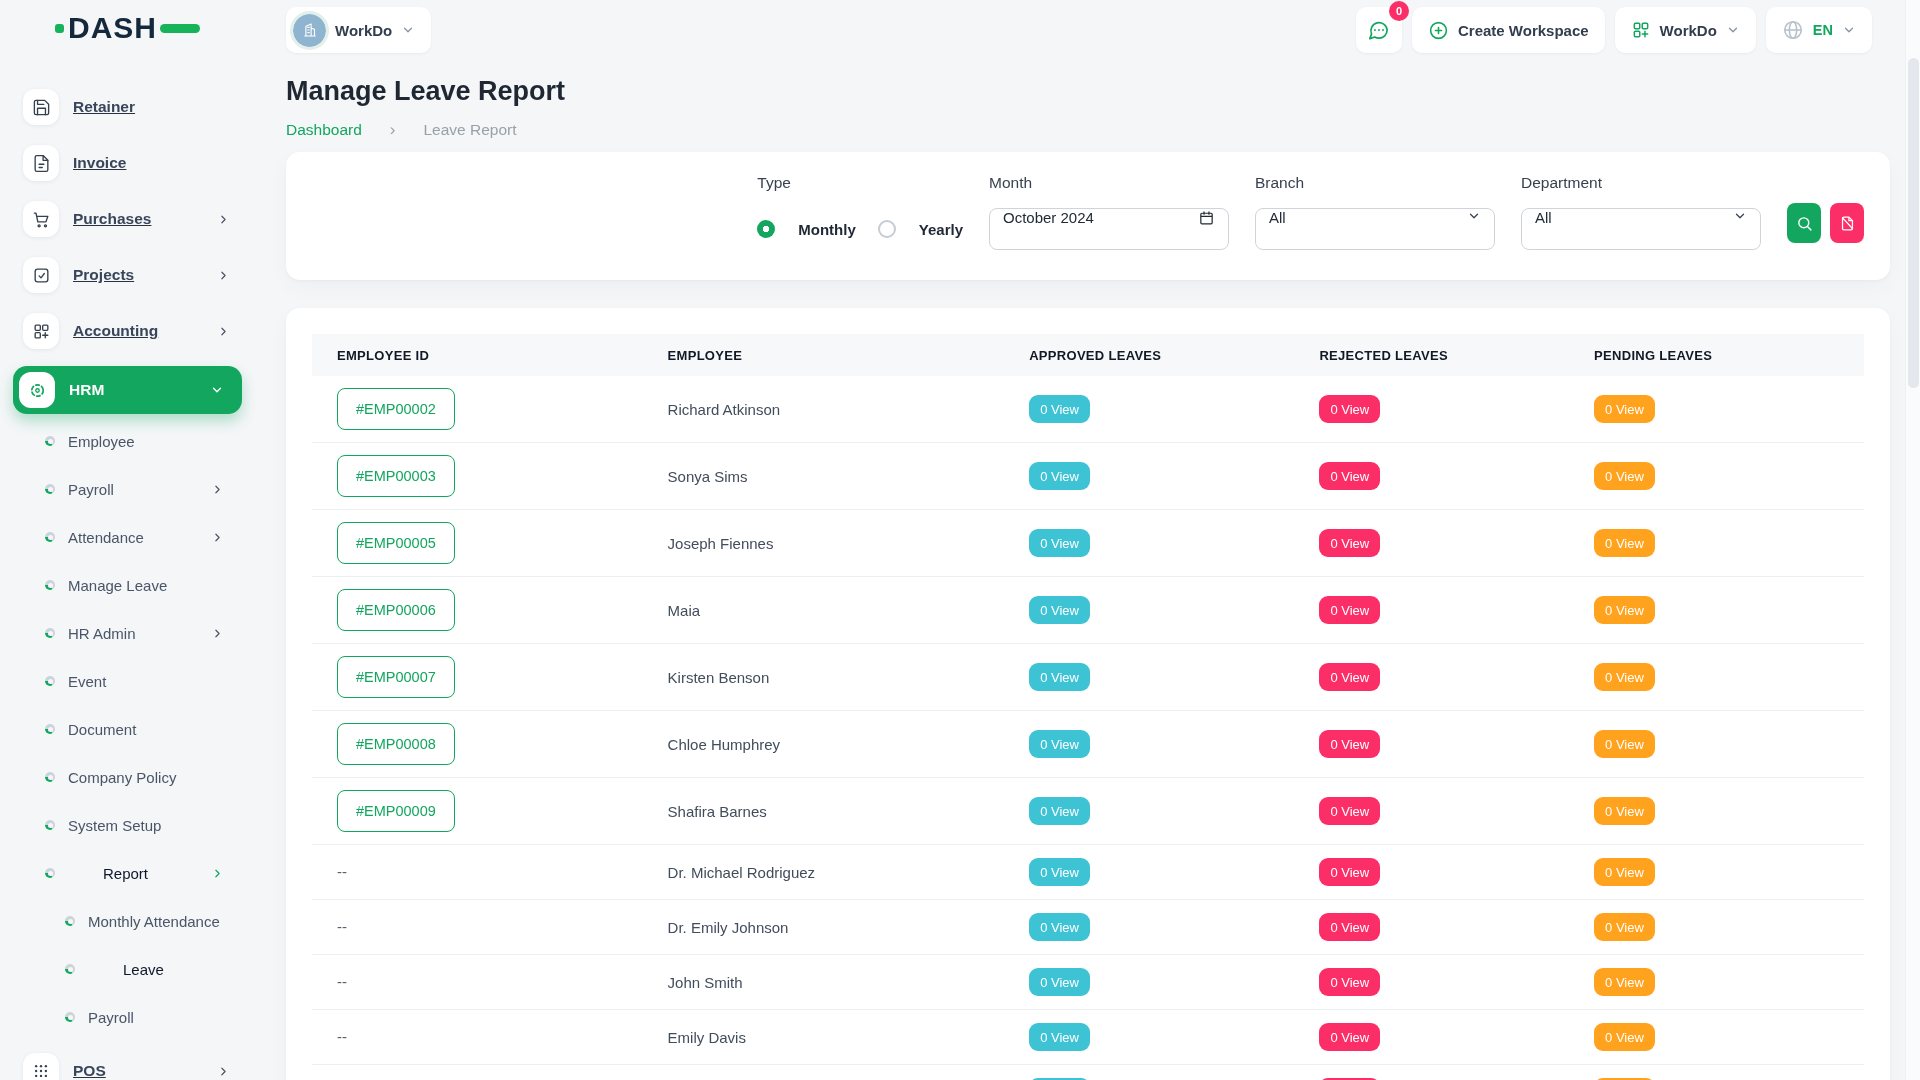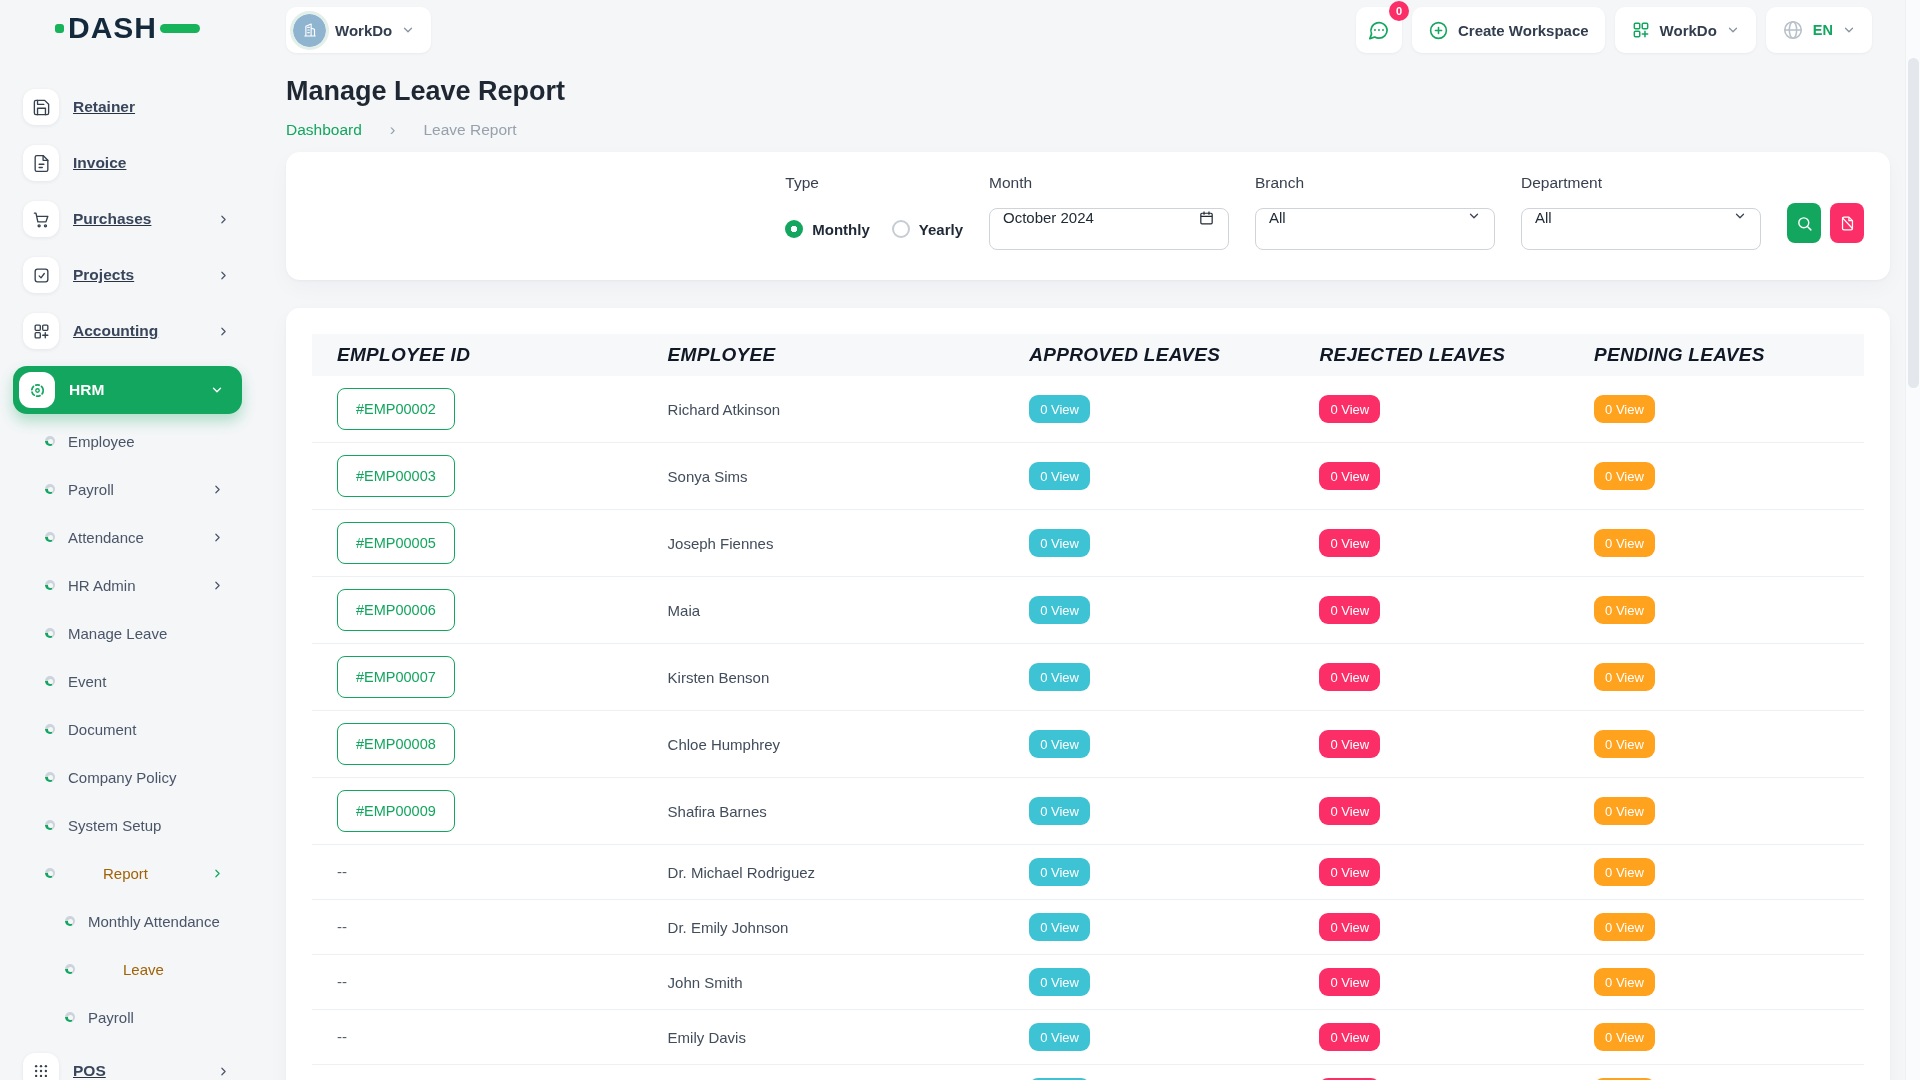--- a/index.html
+++ b/index.html
@@ -52,55 +52,55 @@
   .hrm-pill .side-label { color:#fff; }
   .hrm-pill .chev-d { margin-left:auto; width:14px; height:14px; stroke:#fff; stroke-width:2.4; fill:none; stroke-linecap:round; stroke-linejoin:round; }
 
   .sub-list { margin-top:3px; }
   .sub-item { display:flex; align-items:center; height:48px; padding:0 34px 0 32px; cursor:pointer; }
   .sub-item.indent { padding-left:52px; }
   .bullet { position:relative; width:10px; height:10px; min-width:10px; border-radius:50%;
             background:conic-gradient(from 150deg,#12a65e 0 120deg,#ccd3da 120deg 360deg); }
   .bullet::after { content:""; position:absolute; left:2.5px; top:2.5px; width:5px; height:5px; border-radius:50%; background:#f4f6f8; }
   .sub-label { margin-left:13px; font-size:15px; font-weight:500; color:#4a5568; }
-  .sub-item.active .sub-label { color:#a16207;margin-left:48px; }
+  .sub-item.active .sub-label { color:#0f172a;margin-left:48px; }
   .sub-item.active .chev-r { stroke:#12a65e; }
 
   .pos-item { height:56px; margin-top:2px; }
 
   
   main { position:absolute; left:286px; top:58px; width:1604px; }
   h1 { font-size:27px; font-weight:700; color:#1f2733; margin-top:18px; }
   .breadcrumb { display:flex; gap:28px; margin-top:14px; font-size:15.5px; }
   .breadcrumb a { color:#12a65e; text-decoration:none; cursor:pointer; }
   .breadcrumb .sep { color:#9aa3ad; font-size:17px; line-height:1; }
   .breadcrumb .current { color:#98a1ab; }
 
   .card { background:#fff; border-radius:14px; box-shadow:0 1px 3px rgba(20,30,50,.04),0 8px 22px rgba(20,30,50,.03); }
 
   
   .filter-card { margin-top:13px; height:128px; display:flex; align-items:flex-start; justify-content:flex-end;
                  gap:26px; padding:22px 26px 0 26px; }
   .fgroup label { display:block; font-size:15.5px; font-weight:500; color:#394150; margin-bottom:16px; }
   .radios { display:flex; align-items:center; gap:22px; height:42px; }
-  .radio { display:flex; align-items:center; gap:9px; cursor:pointer; font-size:15px; font-weight:700; color:#1f2835; }
+  .radio { display:flex; align-items:center; gap:23px; cursor:pointer; font-size:15px; font-weight:700; color:#1f2835; }
   .rdot { width:18px; height:18px; min-width:18px; border-radius:50%; border:2px solid #c6ccd4; background:#fff; }
   .rdot.on { border:none; background:radial-gradient(circle,#fff 0 3px,#12a65e 3.5px); }
   .input { width:240px; height:42px; border:1px solid #cfd4da; border-radius:8px; background:#fff;
            display:flex; align-items:flex-start; justify-content:space-between; padding:0 13px; font-size:15px; color:#212b36; cursor:pointer; }
   .fbuttons { display:flex; gap:9px; margin-top:29px; }
   .sq-btn { width:34px; height:40px; border:none; border-radius:8px; display:flex; align-items:center; justify-content:center; cursor:pointer; }
   .sq-btn.green { background:#12a65e; }
   .sq-btn.pink { background:#fc2e67; }
 
   
   .table-card { margin-top:28px; height:820px; padding:26px 26px 0 26px; overflow:hidden; }
   table { width:100%; border-collapse:collapse; table-layout:fixed; }
-  thead th { background:#f7f8fa; text-align:left; font-size:19px; font-weight:700; color:#111826;
-             letter-spacing:.3px; height:42px; padding:0 8px 0 25px;font-style:italic; }
+  thead th { background:#f7f8fa; text-align:left; font-size:13px; font-weight:700; color:#111826;
+             letter-spacing:.3px; height:42px; padding:0 8px 0 25px; }
   tbody td { padding:12px 8px 12px 25px; vertical-align:middle; border-top:1px solid #edf0f3; }
   tbody tr:first-child td { border-top:none; }
   tbody tr.no-id-row td { padding-top:13px; padding-bottom:13px; }
   .id-btn { height:42px; padding:0 18px; border:1px solid #12a65e; background:#fff; color:#12a65e;
             border-radius:8px; font-size:14.5px; font-family:inherit; font-weight:500; cursor:pointer; display:inline-flex; align-items:center; }
   .no-id { color:#555f6d; font-size:15px; }
   .c-name { color:#424d5c; font-size:15px; }
   .vbadge { display:inline-flex; align-items:center; height:28px; padding:0 11px; border-radius:9px;
             color:#fff; font-size:13px; font-weight:500; cursor:pointer; }
   .vbadge.teal { background:#3ec3d5; }
@@ -271,28 +271,28 @@
       </div>
       <div class="sub-item">
         <span class="bullet"></span>
         <span class="sub-label">Attendance</span>
         <svg class="chev-r" viewBox="0 0 24 24">
           <polyline points="9 6 15 12 9 18"></polyline>
         </svg>
       </div>
       <div class="sub-item">
         <span class="bullet"></span>
+        <span class="sub-label">Manage Leave</span>
+      </div>
+      <div class="sub-item">
+        <span class="bullet"></span>
         <span class="sub-label">HR Admin</span>
         <svg class="chev-r" viewBox="0 0 24 24">
           <polyline points="9 6 15 12 9 18"></polyline>
         </svg>
-      </div>
-      <div class="sub-item">
-        <span class="bullet"></span>
-        <span class="sub-label">Manage Leave</span>
       </div>
       <div class="sub-item">
         <span class="bullet"></span>
         <span class="sub-label">Event</span>
       </div>
       <div class="sub-item">
         <span class="bullet"></span>
         <span class="sub-label">Document</span>
       </div>
       <div class="sub-item">

